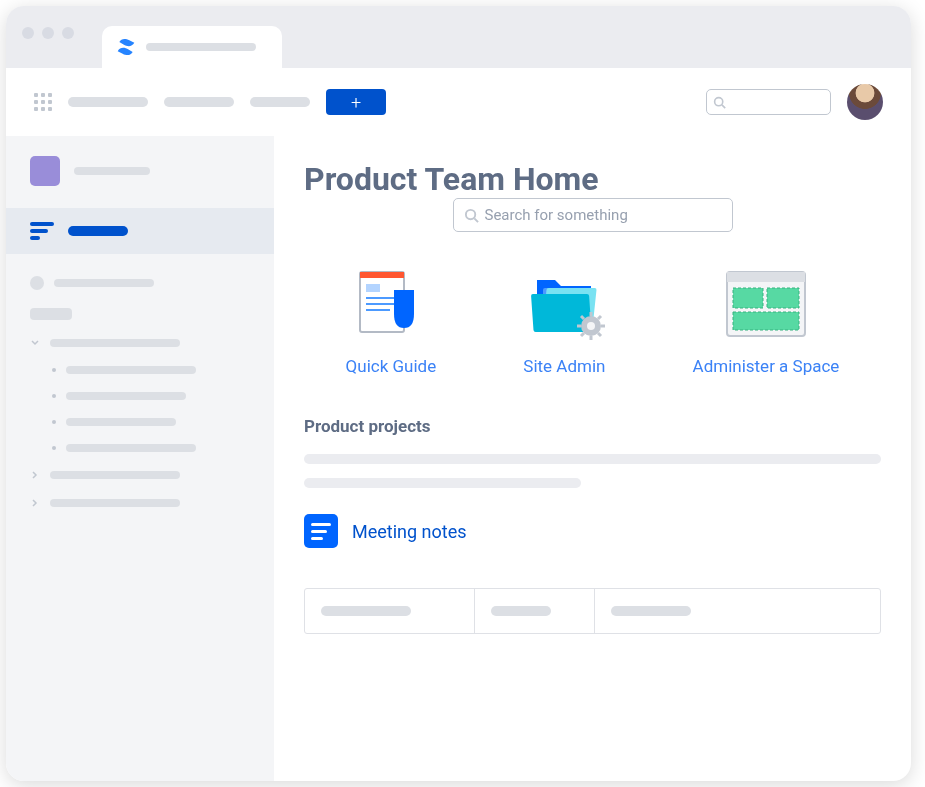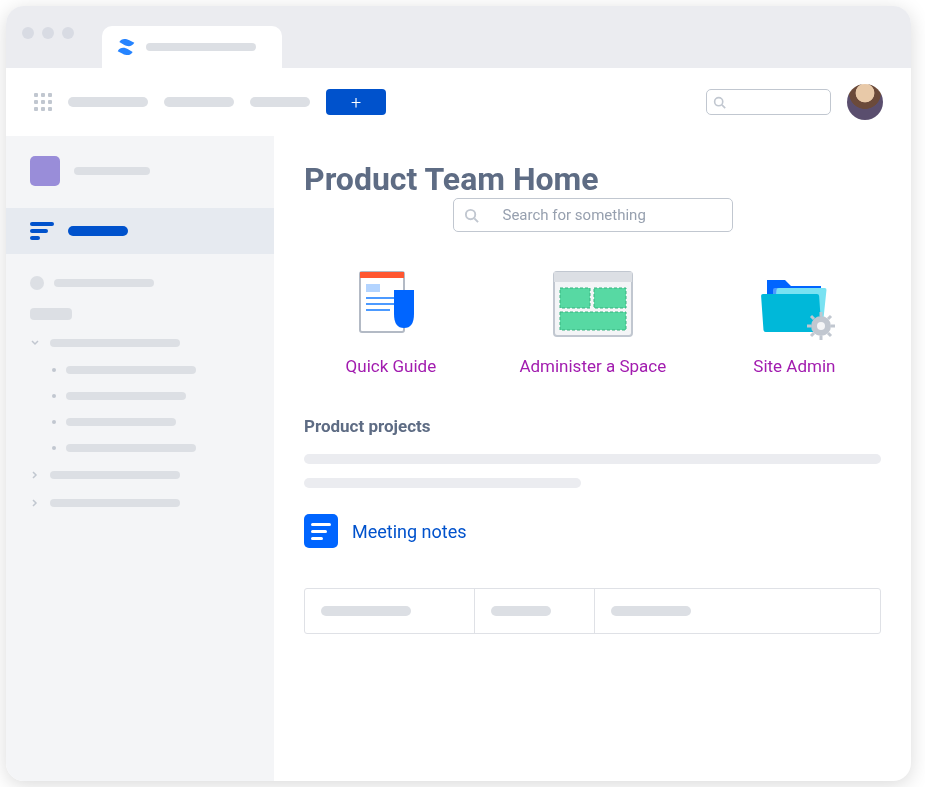--- a/index.html
+++ b/index.html
@@ -185,21 +185,21 @@
     font-weight: 700;
     color: #5E6C84;
   }
   .page-search {
     width: 280px; height: 34px;
     border: 1.5px solid #C1C7D0;
     border-radius: 5px;
     display: flex;
     align-items: center;
     padding: 0 10px;
-    gap: 24px;
+    gap: 6px;
     margin: 0 auto 34px;
     color: #97A0AF;
     font-size: 15px;
   }
   .tiles {
     display: flex;
     justify-content: space-around;
     margin-bottom: 40px;
   }
   .tile {
@@ -207,21 +207,21 @@
     flex-direction: column;
     align-items: center;
     gap: 14px;
   }
   .tile-img {
     width: 90px; height: 76px;
     position: relative;
   }
   .tile-label {
     font-size: 17px;
-    color: #a21caf;
+    color: #3b82f6;
   }
   .section-h {
     font-size: 17px;
     color: #5E6C84;
     margin-bottom: 18px;
   }
   .ph-line {
     height: 10px;
     border-radius: 5px;
     background: #EBECF0;
@@ -402,33 +402,20 @@
               <rect x="14" y="6" width="44" height="60" rx="2" fill="#fff" stroke="#B3BAC5" stroke-width="2"></rect>
               <rect x="14" y="6" width="44" height="6" fill="#FF5630"></rect>
               <rect x="20" y="18" width="14" height="8" fill="#B3D4FF"></rect>
               <line x1="20" y1="32" x2="50" y2="32" stroke="#4C9AFF" stroke-width="2"></line>
               <line x1="20" y1="38" x2="50" y2="38" stroke="#4C9AFF" stroke-width="2"></line>
               <line x1="20" y1="44" x2="44" y2="44" stroke="#4C9AFF" stroke-width="2"></line>
               <path d="M48 24 h20 v24 q0 14 -10 14 q-10 0 -10 -14 z" fill="#0065FF"></path>
             </svg>
           </div>
           <span class="tile-label">Quick Guide</span>
-        </div>
-
-        <div class="tile">
-          <div class="tile-img">
-            <svg width="90" height="76" viewBox="0 0 90 76">
-              <rect x="6" y="6" width="78" height="64" rx="3" fill="#F4F5F7" stroke="#C1C7D0" stroke-width="2"></rect>
-              <rect x="6" y="6" width="78" height="10" fill="#DCDFE4"></rect>
-              <rect x="12" y="22" width="30" height="20" fill="#57D9A3" stroke="#36B37E" stroke-dasharray="3 2"></rect>
-              <rect x="46" y="22" width="32" height="20" fill="#57D9A3" stroke="#36B37E" stroke-dasharray="3 2"></rect>
-              <rect x="12" y="46" width="66" height="18" fill="#57D9A3" stroke="#36B37E" stroke-dasharray="3 2"></rect>
-            </svg>
-          </div>
-          <span class="tile-label">Administer a Space</span>
         </div>
 
         <div class="tile">
           <div class="tile-img">
             <svg width="90" height="76" viewBox="0 0 90 76">
               <path d="M18 14 h18 l6 6 h30 v40 h-54 z" fill="#0065FF"></path>
               <rect x="24" y="22" width="50" height="38" rx="2" fill="#4C9AFF"></rect>
               <rect x="30" y="22" width="50" height="38" rx="2" fill="#79E2F2" transform="skewX(-6)"></rect>
               <rect x="10" y="28" width="58" height="38" rx="2" fill="#00B8D9" transform="skewX(4)"></rect>
               <circle cx="72" cy="60" r="10" fill="#C1C7D0"></circle>
@@ -440,20 +427,33 @@
                   <line x1="82" y1="60" x2="86" y2="60"></line>
                   <line x1="62" y1="50" x2="65" y2="53"></line>
                   <line x1="79" y1="67" x2="82" y2="70"></line>
                   <line x1="82" y1="50" x2="79" y2="53"></line>
                   <line x1="65" y1="67" x2="62" y2="70"></line>
                 </g>
             </svg>
           </div>
           <span class="tile-label">Site Admin</span>
         </div>
+
+        <div class="tile">
+          <div class="tile-img">
+            <svg width="90" height="76" viewBox="0 0 90 76">
+              <rect x="6" y="6" width="78" height="64" rx="3" fill="#F4F5F7" stroke="#C1C7D0" stroke-width="2"></rect>
+              <rect x="6" y="6" width="78" height="10" fill="#DCDFE4"></rect>
+              <rect x="12" y="22" width="30" height="20" fill="#57D9A3" stroke="#36B37E" stroke-dasharray="3 2"></rect>
+              <rect x="46" y="22" width="32" height="20" fill="#57D9A3" stroke="#36B37E" stroke-dasharray="3 2"></rect>
+              <rect x="12" y="46" width="66" height="18" fill="#57D9A3" stroke="#36B37E" stroke-dasharray="3 2"></rect>
+            </svg>
+          </div>
+          <span class="tile-label">Administer a Space</span>
+        </div>
       </div>
 
       <h3 class="section-h">Product projects</h3>
       <div class="ph-line" style="width:100%"></div>
       <div class="ph-line" style="width:48%"></div>
 
       <div class="links-row">
         <div class="doc-link">
           <div class="doc-icon">
             <span style="width:20px"></span>

